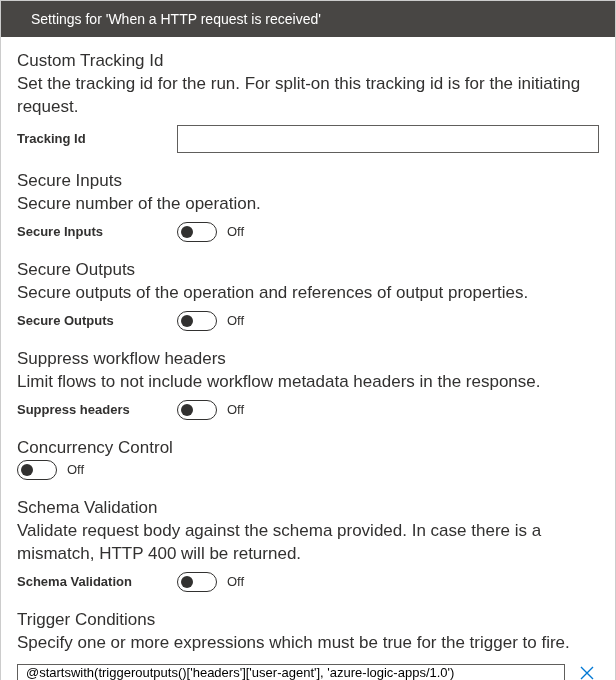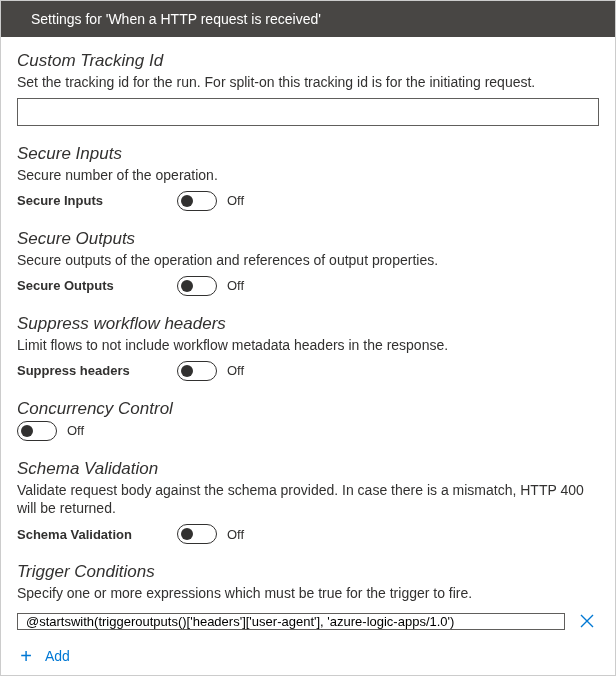--- a/index.html
+++ b/index.html
@@ -24,24 +24,23 @@
   }
   .body {
     padding: 14px 16px 0 16px;
   }
   .section { margin-bottom: 18px; }
   .sec-heading {
     font-size: 17px;
     font-weight: 400;
     color: #323130;
     margin: 0 0 2px 0;
-    font-style: italic;
   }
   .sec-desc {
-    font-size: 14px;
+    font-size: 17px;
     color: #323130;
     margin: 0 0 6px 0;
     line-height: 1.35;
   }
   .row {
     display: flex;
     align-items: center;
     margin-top: 2px;
   }
   .row-label {
@@ -121,20 +120,21 @@
 
 <div class="panel">
   <div class="titlebar">Settings for 'When a HTTP request is received'</div>
 
   <div class="body">
 
     <div class="section">
       <div class="sec-heading">Custom Tracking Id</div>
       <div class="sec-desc">Set the tracking id for the run. For split-on this tracking id is for the initiating request.</div>
       <div class="row">
+        <div class="row-label">Tracking Id</div>
         <input class="text-input" type="text" value="" style="">
       </div>
     </div>
 
     <div class="section">
       <div class="sec-heading">Secure Inputs</div>
       <div class="sec-desc">Secure number of the operation.</div>
       <div class="row">
         <div class="row-label">Secure Inputs</div>
         <div class="toggle-wrap">

